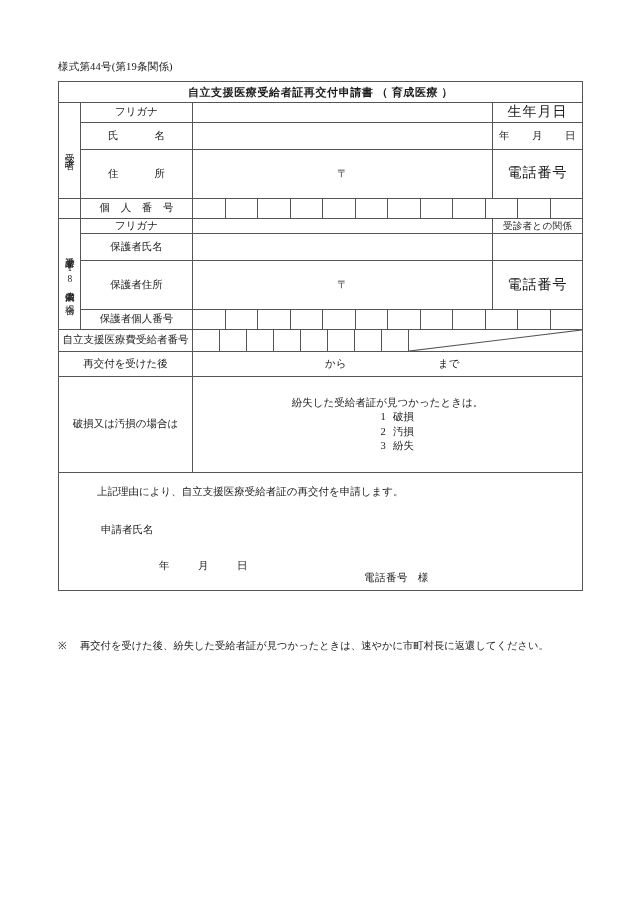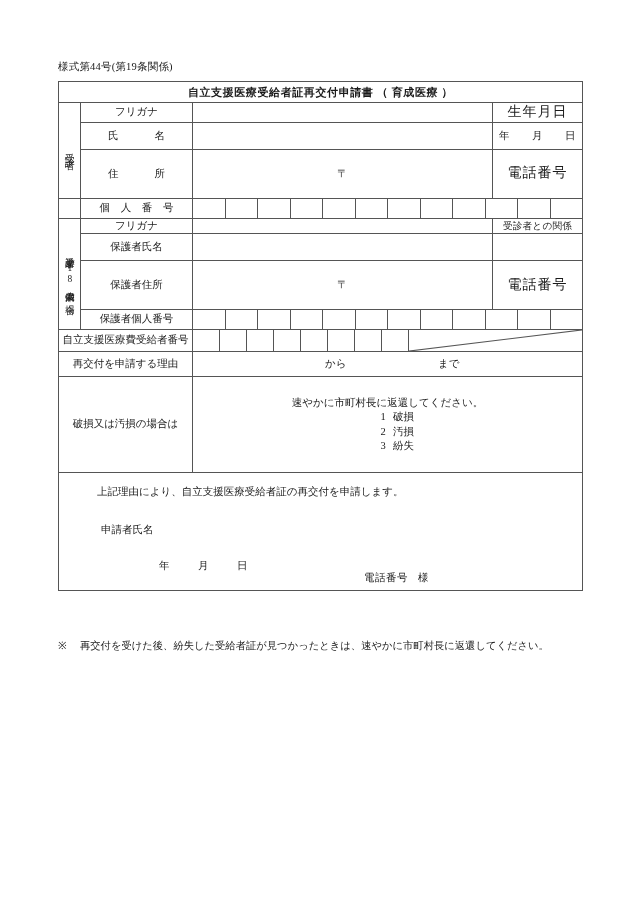--- a/index.html
+++ b/index.html
@@ -360,33 +360,33 @@
             <div class="diag">
               <svg viewBox="0 0 100 100" preserveAspectRatio="none">
                 <line x1="0" y1="100" x2="100" y2="0" stroke="#555" stroke-width="1.2" vector-effect="non-scaling-stroke"></line>
               </svg>
             </div>
           </div>
         </td>
       </tr>
 
       <tr>
-        <td class="rlabel h-valid" colspan="2">再交付を申請する理由</td>
+        <td class="rlabel h-valid" colspan="2">再交付を受けた後</td>
         <td class="h-valid" colspan="8">
           <div class="valid-body">
             <span class="kara">から</span>
             <span class="made">まで</span>
           </div>
         </td>
       </tr>
 
       <tr>
         <td class="rlabel h-reason reason-label" colspan="2">破損又は汚損の場合は</td>
         <td class="h-reason reason-body" colspan="8">
-          <span class="lead">速やかに市町村長に返還してください。</span>
+          <span class="lead">紛失した受給者証が見つかったときは。</span>
           <span class="opt">
             <b>1</b><span>破損</span>
           </span>
           <span class="opt">
             <b>2</b><span>汚損</span>
           </span>
           <span class="opt">
             <b>3</b><span>紛失</span>
           </span>
         </td>

